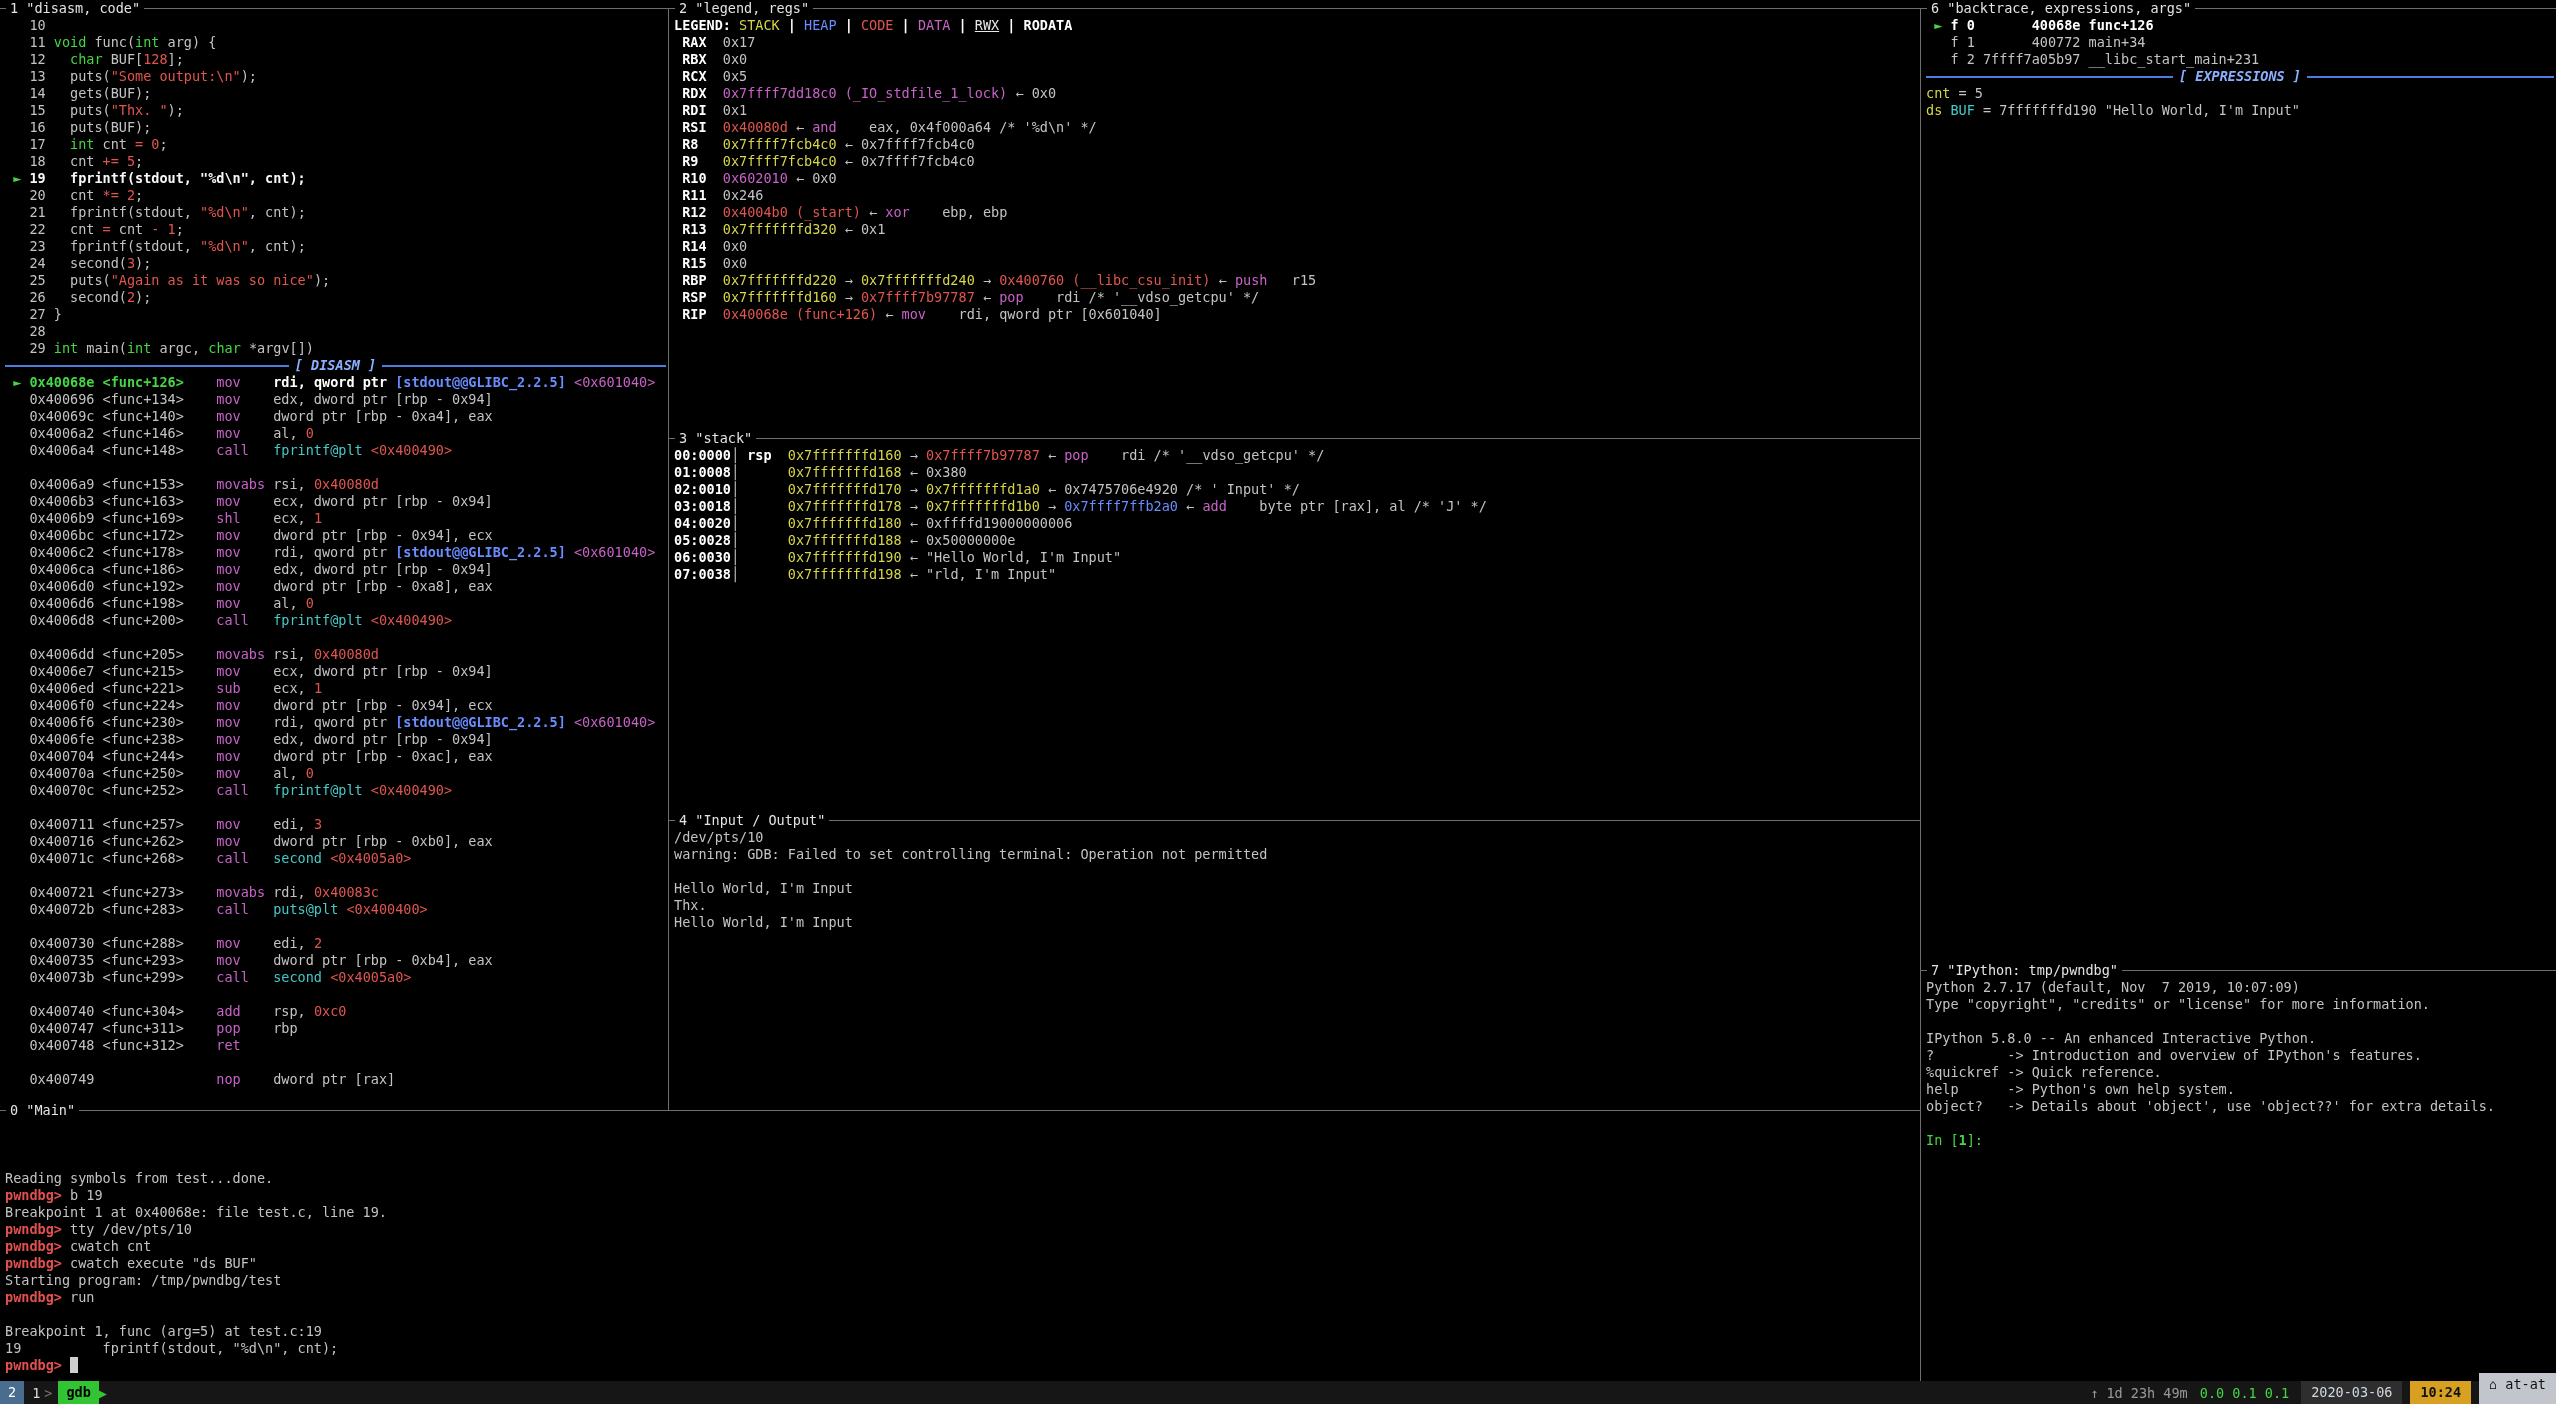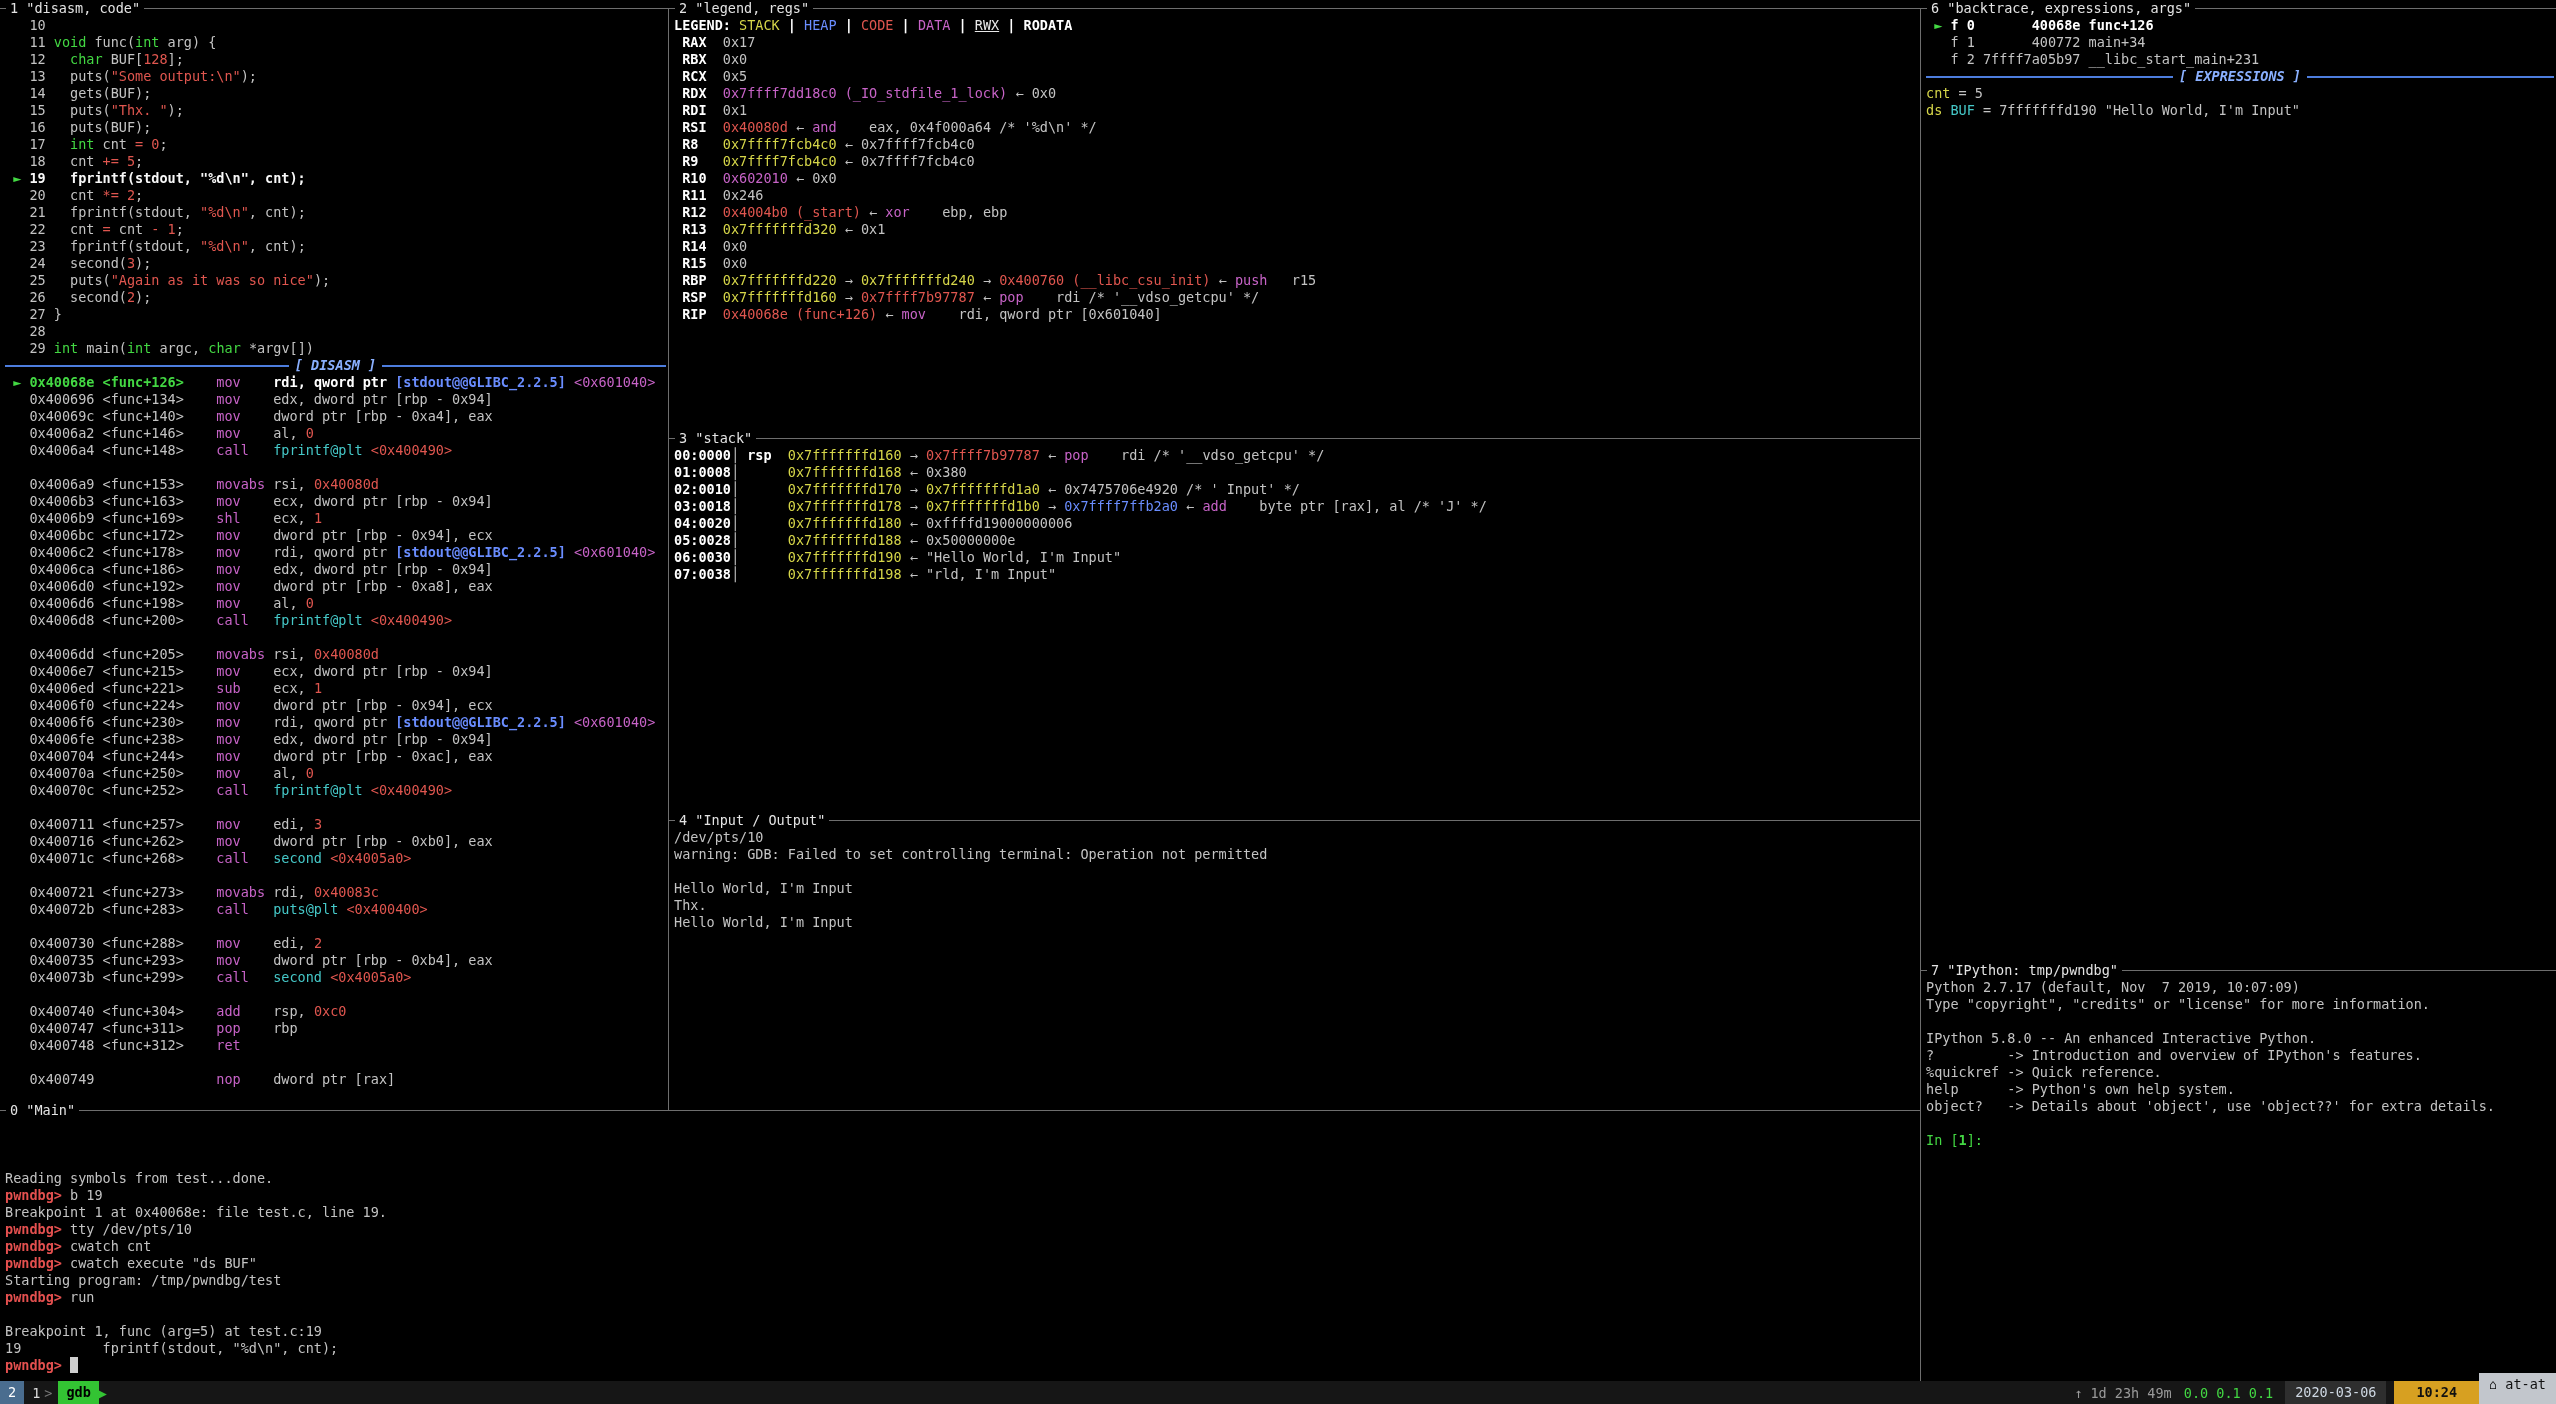--- a/index.html
+++ b/index.html
@@ -35,21 +35,21 @@
              display:flex;align-items:center;justify-content:space-between;color:#bbb;}
   .sb-left,.sb-right{display:flex;align-items:center;height:23px;}
   .sb-session{background:#4a6d8f;color:#fff;padding:0 8px;height:23px;line-height:23px;}
   .sb-winidx{color:#ddd;padding:0 4px 0 8px;}
   .sb-chev{color:#777;padding-right:6px;}
   .sb-winname{background:#33c433;color:#000;padding:0 8px;height:23px;line-height:23px;font-weight:700;}
   .sb-arrow{color:#33c433;}
   .sb-up{color:#9a9a9a;padding-right:12px;}
   .sb-load{color:#43d843;padding-right:12px;}
   .sb-date{background:#2e2e2e;color:#cfd8e3;padding:0 10px;height:24px;line-height:23px;margin-right:8px;}
-  .sb-time{background:#d7a021;color:#111;padding:0 22px;height:23px;line-height:23px;font-weight:700;}
+  .sb-time{background:#d7a021;color:#111;padding:0 10px;height:23px;line-height:23px;font-weight:700;margin-right:8px;}
   .sb-host{background:#c2c6cc;color:#111;padding:0 10px;height:40px;line-height:23px;}
 </style>
 </head>
 <body>
 
 <div class="screen">
 
   <div class="pane" style="left:0;top:0;width:668px;height:1102px;">
     <div class="pborder"></div>
     <div class="ptitle">1 "disasm, code"</div>

